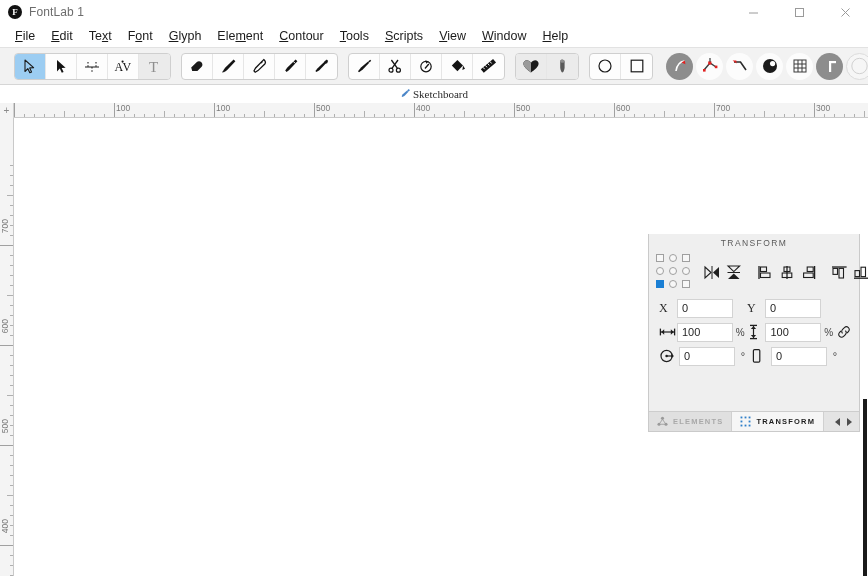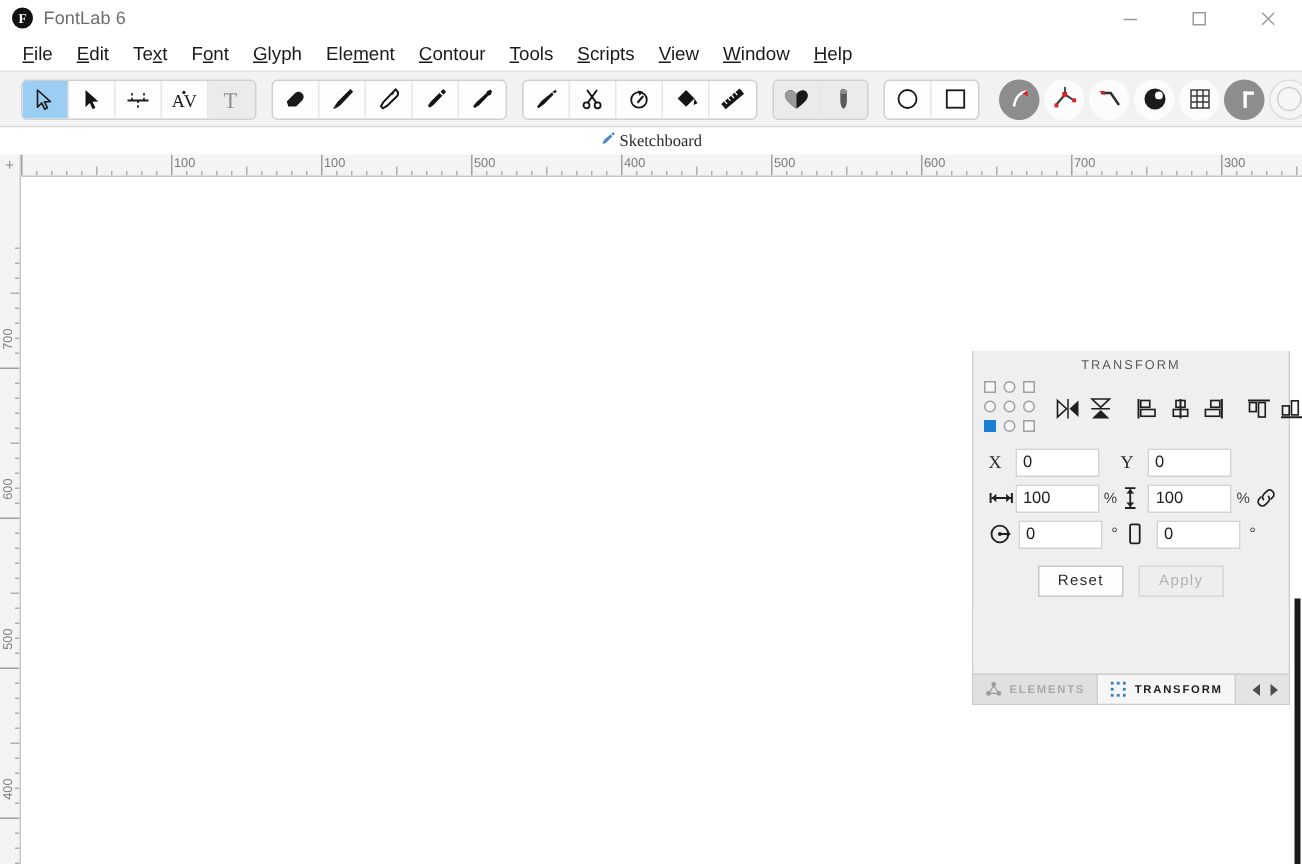--- a/index.html
+++ b/index.html
@@ -385,21 +385,21 @@
     position: absolute;
     left: 648px; top: 131px;
     width: 212px;
   }
 </style>
 </head>
 <body>
 
 <div class="titlebar">
   <div class="app-logo">F</div>
-  <div class="app-title">FontLab 6</div>
+  <div class="app-title">FontLab 1</div>
   <div class="win-controls">
     <div class="win-btn">
       <svg width="11" height="11" viewBox="0 0 11 11">
           <line x1="1" y1="6" x2="10" y2="6" stroke="#9a9a9a" stroke-width="1"></line>
         </svg>
     </div>
     <div class="win-btn">
       <svg width="11" height="11" viewBox="0 0 11 11">
           <rect x="1.5" y="1.5" width="8" height="8" fill="none" stroke="#9a9a9a" stroke-width="1"></rect>
         </svg>
@@ -908,24 +908,20 @@
           <div class="f-unit deg">°</div>
           <div class="f-icon">
             <svg width="11" height="16" viewBox="0 0 11 16">
               <rect x="2.4" y="1.6" width="6.4" height="12.6" rx="1.2" fill="none" stroke="#1f1f1f" stroke-width="1.2"></rect>
             </svg>
           </div>
           <input class="f-input" value="0" style="">
           <div class="f-unit deg">°</div>
         </div>
 
-        <div class="btn-row">
-          <div class="pbtn">Reset</div>
-          <div class="pbtn disabled">Apply</div>
-        </div>
 
         <div class="panel-filler"></div>
       </div>
 
       <div class="panel-tabs">
         <div class="ptab inactive">
           <span>
             <svg width="11" height="11" viewBox="0 0 12 12">
               <circle cx="6" cy="2.4" r="1.7" fill="#9a9a9a"></circle>
               <circle cx="2.2" cy="9" r="1.7" fill="#9a9a9a"></circle>

